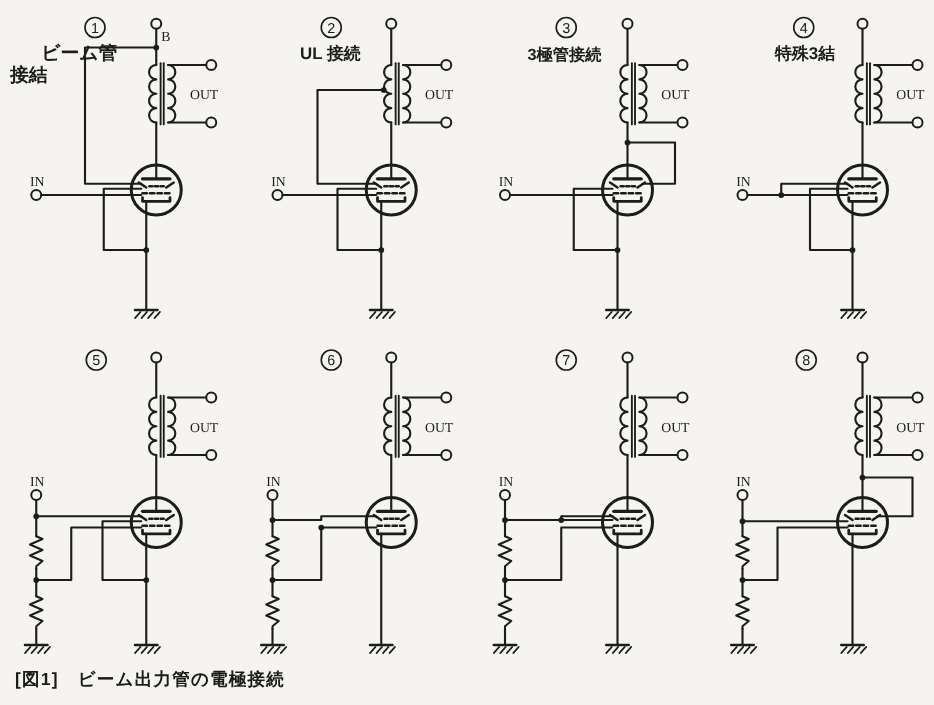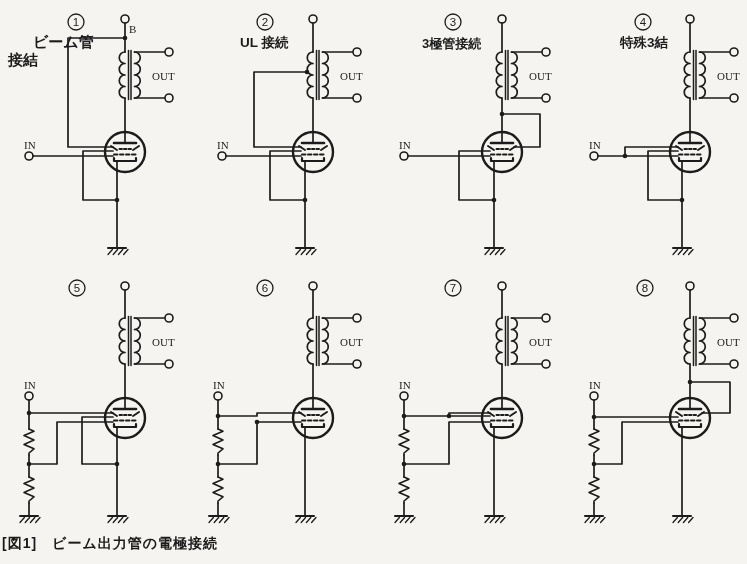--- a/index.html
+++ b/index.html
@@ -6,21 +6,21 @@
   body{
     width:747px;height:564px;
     background:#f5f4f0;
     font-family:"Liberation Sans", sans-serif;
     position:relative;
     overflow:hidden;
   }
   #stage{position:absolute;left:0;top:0;}
   .caption{
     position:absolute;
-    left:2px;
+    left:12px;
     top:535px;
     font-size:14px;
     font-weight:bold;
     color:#1b1b1b;
     letter-spacing:1px;
     font-family:"Liberation Sans", sans-serif;
   }
 </style>
 </head>
 <body>

